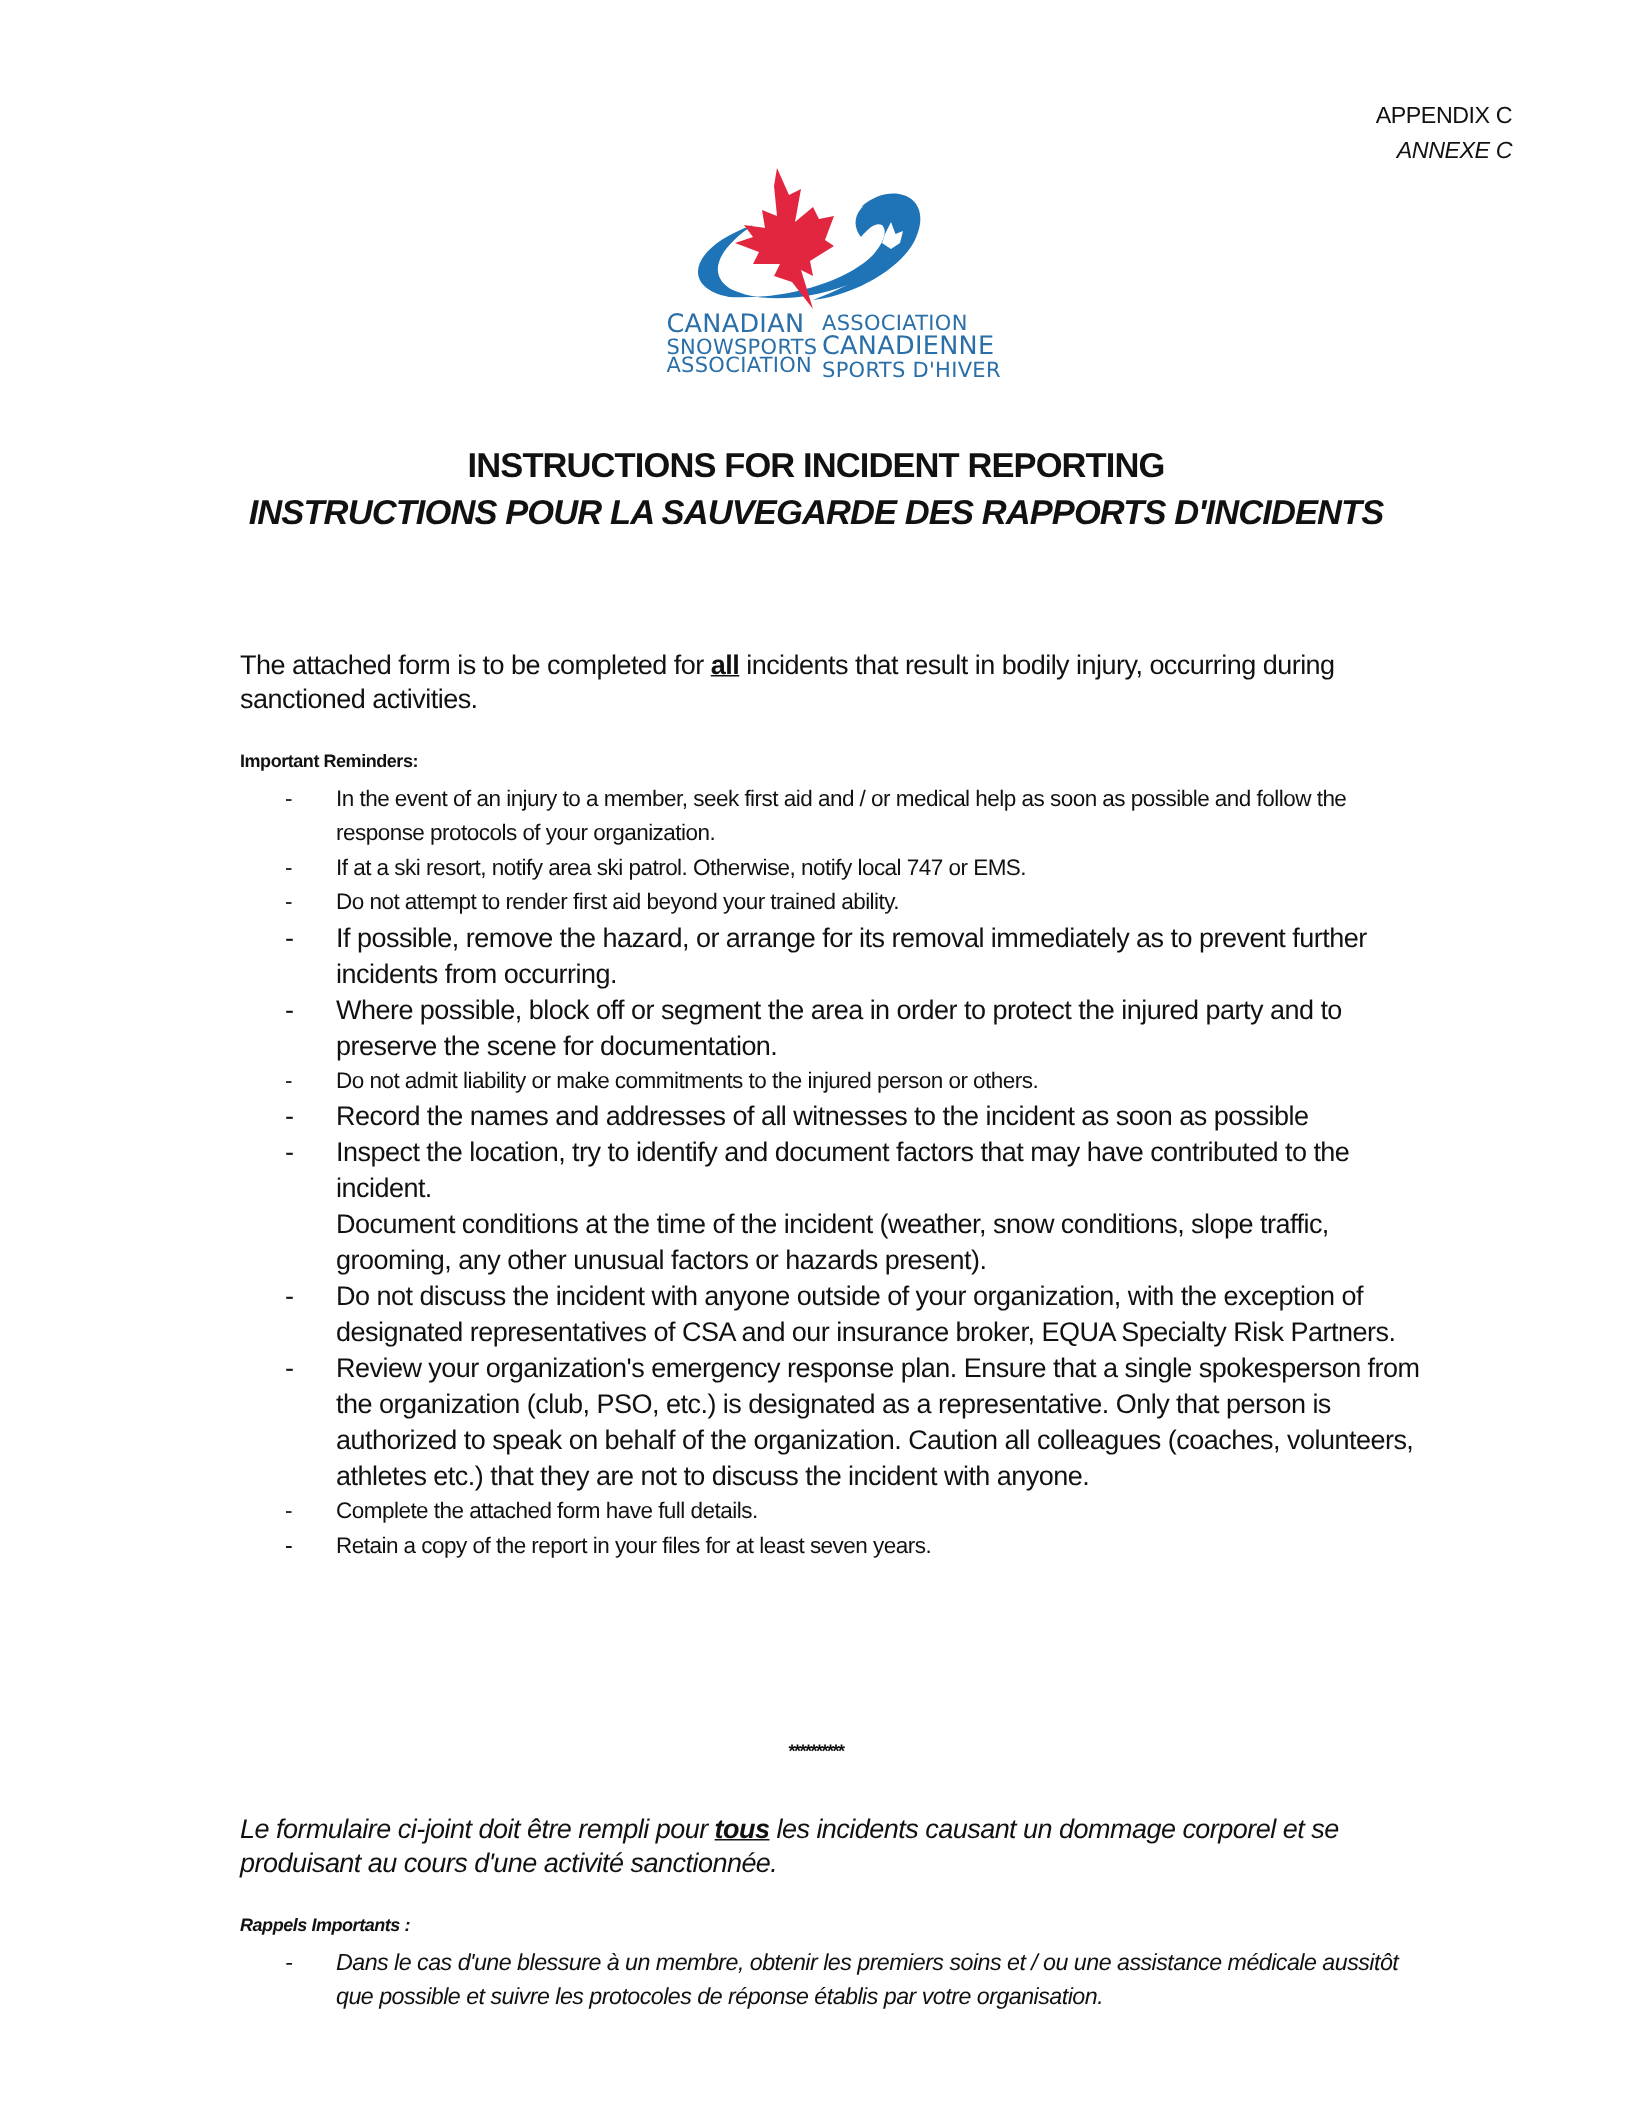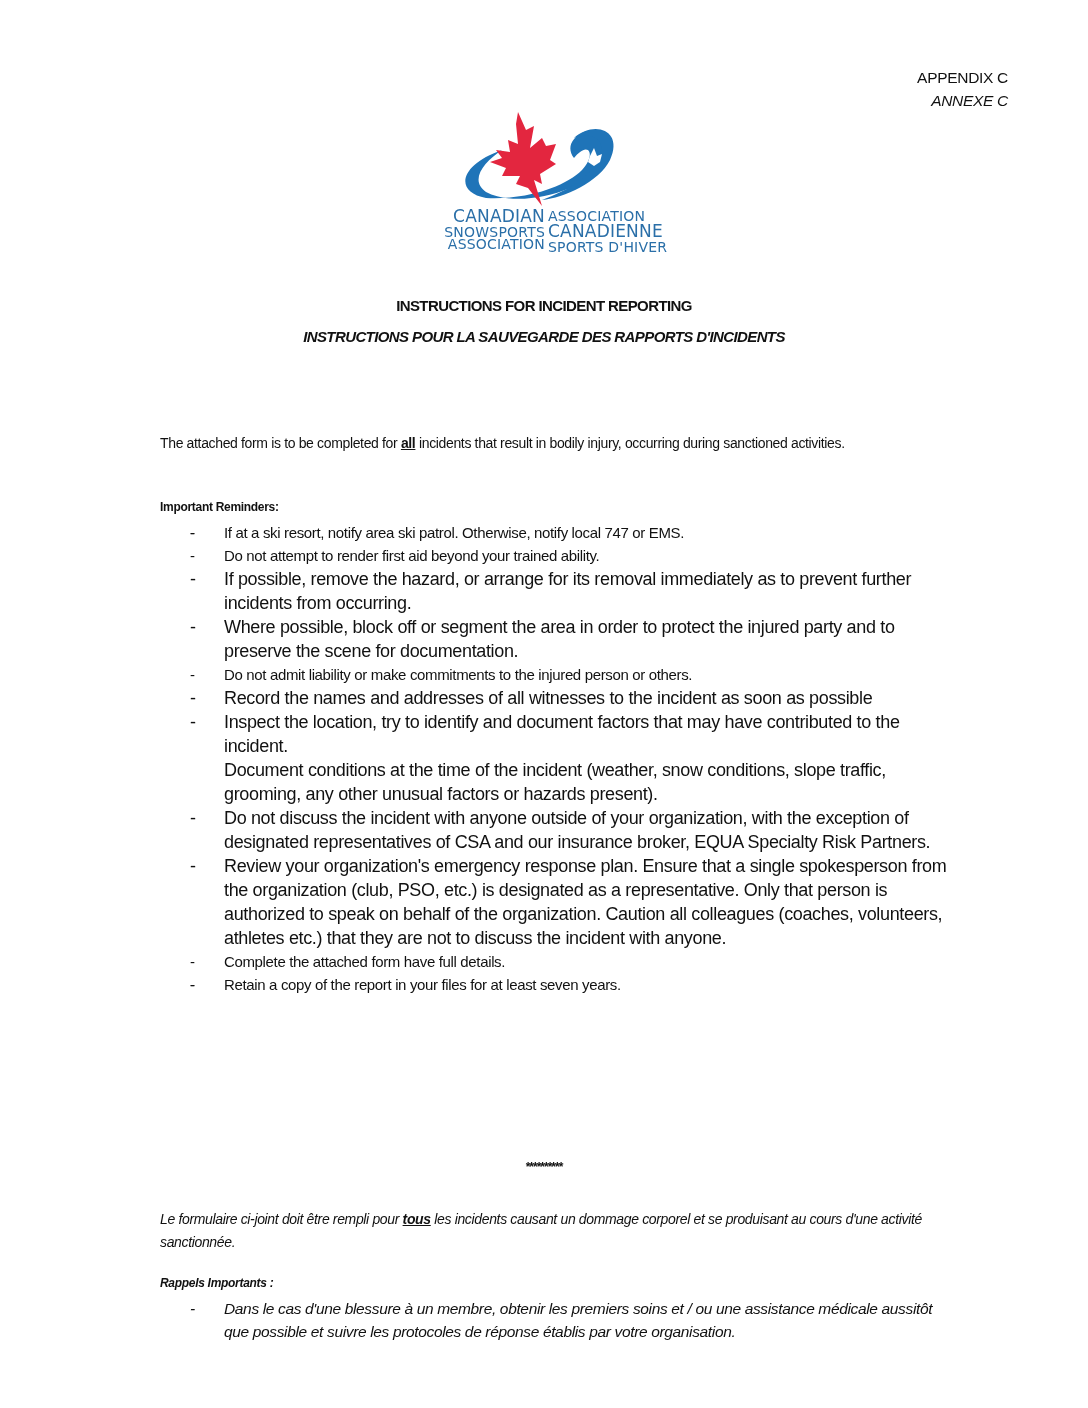--- a/index.html
+++ b/index.html
@@ -7,31 +7,31 @@
          font-family: "Liberation Sans", sans-serif; color: #111111; }
   .page { position: absolute; left: 0; top: 0; width: 1088px; height: 1392px; }
 
   .appendix { position: absolute; right: 80px; top: 66px; text-align: right;
               font-size: 15.5px; line-height: 23px; letter-spacing: -0.3px; }
   .appendix .fr { font-style: italic; }
 
   .logo { position: absolute; left: 424px; top: 110px; width: 250px; height: 150px; }
   .logo-text { position: absolute; left: 0; top: 97px; width: 250px; height: 50px;
                color: #2a6fa8; font-family: "DejaVu Sans", sans-serif; }
-  .lt-left { position: absolute; right: 129px; top: 0; text-align: right; }
+  .lt-left { position: absolute; right: 129px; top: 0; }
   .lt-right { position: absolute; left: 124px; top: 0; text-align: left; }
   .lt-big { font-size: 17px; line-height: 19px; letter-spacing: 0.2px; }
   .lt-small { font-size: 14px; line-height: 12px; letter-spacing: 0.2px; }
 
   .title { position: absolute; left: 0; width: 1088px; text-align: center;
-           font-weight: bold; font-size: 15px; letter-spacing: -0.6px; }
+           font-weight: bold; font-size: 23px; letter-spacing: -0.6px; }
   .title.en { top: 297px; }
   .title.fr { top: 328px; font-style: italic; }
 
-  .body-text { position: absolute; left: 160px; width: 780px; font-size: 14px;
+  .body-text { position: absolute; left: 160px; width: 780px; font-size: 18px;
                line-height: 23px; letter-spacing: -0.35px; }
   .intro { top: 432px; }
   .u { text-decoration: underline; font-weight: bold; }
   .heading { position: absolute; left: 160px; font-weight: bold; font-size: 12px; letter-spacing: -0.3px; }
   .heading.en { top: 500px; }
   .heading.fr { top: 1276px; font-style: italic; }
 
   .list { position: absolute; left: 160px; width: 800px; margin: 0; padding: 0; list-style: none; }
   .list li { position: relative; padding-left: 64px; letter-spacing: -0.35px; }
   .list li .dash { position: absolute; left: 30px; top: 0; }
@@ -79,21 +79,21 @@
     </div>
   </div>
 
   <div class="title en">INSTRUCTIONS FOR INCIDENT REPORTING</div>
   <div class="title fr">INSTRUCTIONS POUR LA SAUVEGARDE DES RAPPORTS D'INCIDENTS</div>
 
   <div class="body-text intro"><span>The attached form is to be completed for </span><span class="u">all</span><span> incidents that result in bodily injury, occurring during sanctioned activities.</span></div>
 
   <div class="heading en">Important Reminders:</div>
   <ul class="list en" id="list-en">
-      <li class="sm"><span class="dash">-</span></li>
+      <li class="sm"><span class="dash">-</span><span>In the event of an injury to a member, seek first aid and / or medical help as soon as possible and follow the response protocols of your organization.</span></li>
       <li class="sm"><span class="dash">-</span><span>If at a ski resort, notify area ski patrol.  Otherwise, notify local 747 or EMS.</span></li>
       <li class="sm"><span class="dash">-</span><span>Do not attempt to render first aid beyond your trained ability.</span></li>
       <li class="lg"><span class="dash">-</span><span>If possible, remove the hazard, or arrange for its removal immediately as to prevent further incidents from occurring.</span></li>
       <li class="lg"><span class="dash">-</span><span>Where possible, block off or segment the area in order to protect the injured party and to preserve the scene for documentation.</span></li>
       <li class="sm"><span class="dash">-</span><span>Do not admit liability or make commitments to the injured person or others.</span></li>
       <li class="lg"><span class="dash">-</span><span>Record the names and addresses of all witnesses to the incident as soon as possible</span></li>
       <li class="lg"><span class="dash">-</span><span>Inspect the location, try to identify and document factors that may have contributed to the incident.</span><div>Document conditions at the time of the incident (weather, snow conditions, slope traffic, grooming, any other unusual factors or hazards present).</div></li>
       <li class="lg"><span class="dash">-</span><span>Do not discuss the incident with anyone outside of your organization, with the exception of designated representatives of CSA and our insurance broker, EQUA Specialty Risk Partners.</span></li>
       <li class="lg"><span class="dash">-</span><span>Review your organization's emergency response plan.  Ensure that a single spokesperson from the organization (club, PSO, etc.) is designated as a representative.   Only that person is authorized to speak on behalf of the organization. Caution all colleagues (coaches, volunteers, athletes etc.) that they are not to discuss the incident with anyone.</span></li>
       <li class="sm"><span class="dash">-</span><span>Complete the attached form have full details.</span></li>

